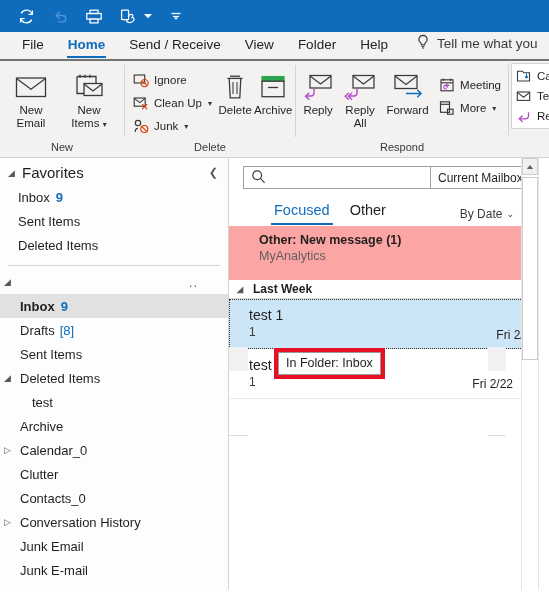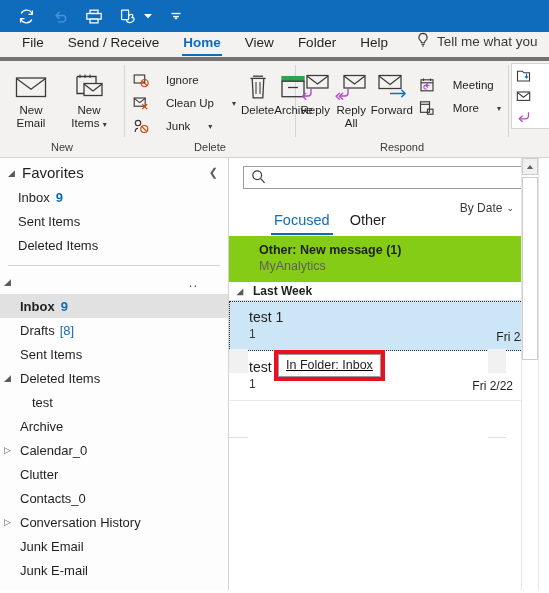--- a/index.html
+++ b/index.html
@@ -18,21 +18,21 @@
   }
   .qat-btn { width: 20px; height: 20px; display: flex; align-items: center; justify-content: center; cursor: pointer; }
   .qat-btn svg { display: block; }
   .qat-caret { width: 9px; height: 20px; display: flex; align-items: center; justify-content: center; cursor: pointer; }
 
   
   .tabs {
     height: 29px; background: #f3f2f1;
     display: flex; align-items: flex-end; padding-left: 10px;
     font-size: 13.5px; color: #201f1e;
-    border-bottom: 4px solid #737373;
+    border-bottom: 2px solid #737373;
   }
   .tab {
     padding: 3px 12px 6px 12px; cursor: pointer; white-space: nowrap;
     position: relative; line-height: 17px;
   }
   .tab.active { font-weight: bold; color: #0f6cbd; }
   .tab.active::after {
     content: ""; position: absolute; left: 11px; right: 11px; bottom: 1px;
     height: 2.5px; background: #0f6cbd;
   }
@@ -56,21 +56,21 @@
   .bigbtn {
     width: 58px; display: flex; flex-direction: column; align-items: center;
     font-size: 11.5px; color: #201f1e; cursor: pointer; padding-top: 4px;
     line-height: 13px; text-align: center;
   }
   .bigbtn .bi { height: 34px; display: flex; align-items: center; justify-content: center; }
   .bigbtn .lbl1, .bigbtn .lbl2 { display: block; }
 
   .smallcol { display: flex; flex-direction: column; padding-top: 3px; gap: 1px; }
   .smallbtn {
-    display: flex; align-items: center; gap: 17px;
+    display: flex; align-items: center; gap: 5px;
     font-size: 11.5px; color: #201f1e; cursor: pointer;
     height: 22px; padding: 0 5px; white-space: nowrap;
   }
   .smallbtn .si { width: 17px; height: 17px; display: flex; align-items: center; justify-content: center; }
   .caret-dn { font-size: 8px; color: #3b3a39; margin-left: 1px; }
 
   .rbox { border: 1px solid #d6d4d2; background: #fff; }
 
   
   .main { display: flex; height: 432px; background: #fff; }
@@ -122,26 +122,26 @@
   .ftabs {
     display: flex; align-items: flex-end; padding: 6px 10px 0 17px;
     font-size: 14.5px; color: #201f1e; gap: 6px; position: relative;
   }
   .ftab { padding: 2px 7px 8px 7px; cursor: pointer; position: relative; }
   .ftab.active { color: #0f6cbd; margin-left: 21px; }
   .ftab.active::after {
     content: ""; position: absolute; left: 4px; right: 4px; bottom: 1px;
     height: 2.5px; background: #0f6cbd;
   }
-  .sortbar { margin-left: auto; display: flex; align-items: center; gap: 12px; padding-bottom: 20px; font-size: 12px; color: #3b3a39; }
+  .sortbar { margin-left: auto; display: flex; align-items: center; gap: 12px; padding-bottom: 4px; font-size: 12px; color: #3b3a39; }
   .sortbar .s1 { cursor: pointer; display: flex; align-items: center; gap: 4px; }
   .sortbar .s2 { cursor: pointer; font-size: 14px; padding-right: 6px; }
 
   .notice {
-    background: #84cc16; padding: 6px 10px 8px 30px;
+    background: #fca5a5; padding: 6px 10px 16px 30px;
     font-size: 12.5px; line-height: 16px; cursor: pointer;
   }
   .notice .n1 { font-weight: bold; color: #201f1e; }
   .notice .n2 { color: #605e5c; }
 
   .grouphdr {
     display: flex; align-items: center; gap: 6px;
     height: 19px; padding-left: 8px; font-size: 12px; font-weight: bold;
     color: #201f1e; background: #fff; border-bottom: 1px solid #e1dfdd; cursor: pointer;
   }
@@ -159,21 +159,21 @@
   .mrow .mright { display: flex; flex-direction: column; align-items: flex-end; justify-content: space-between; padding-right: 4px; }
   .mrow .mdate { font-size: 12px; color: #201f1e; }
   .mflag { height: 16px; }
   .mtrash {
     position: absolute; right: 7px; top: 16px; width: 18px; height: 20px;
     display: flex; align-items: center; justify-content: center; cursor: pointer;
   }
 
   
   .tip-wrap { position: absolute; left: 45px; top: 49px; z-index: 20; }
-  .tip-hl { border: 4px solid #e81123; padding: 0; background: #e81123; text-decoration: underline; }
+  .tip-hl { border: 4px solid #e81123; padding: 0; background: #e81123; }
   .tip {
     background: #fdfdfd; border: 1px solid #9a9a9a; color: #201f1e;
     font-size: 12.5px; padding: 3px 7px 4px 7px; white-space: nowrap;
   }
 
   
   .vscroll {
     position: absolute; right: 11px; top: 0; bottom: 0; width: 17px;
     background: #fff; border-left: 1px solid #e6e5e4;
   }
@@ -235,22 +235,22 @@
       <svg width="14" height="14" viewBox="0 0 14 14" fill="none" stroke="#ffffff" stroke-width="1.3">
         <path d="M2.5 4.5h9"></path>
           <path d="M4 7.5h6"></path>
           <path d="M7 10.8l-2-2.3h4z" fill="#ffffff" stroke="none"></path>
       </svg>
     </div>
   </div>
 
   <div class="tabs">
     <div class="tab">File</div>
+    <div class="tab active">Home</div>
     <div class="tab">Send / Receive</div>
-    <div class="tab active">Home</div>
     <div class="tab">View</div>
     <div class="tab">Folder</div>
     <div class="tab">Help</div>
     <div class="tellme">
       <span>
         <svg width="14" height="16" viewBox="0 0 14 16" fill="none" stroke="#3b3a39" stroke-width="1.1">
           <path d="M7 1.4a4.1 4.1 0 0 0-2.4 7.4c.5.4.8 1 .8 1.6v.4h3.2v-.4c0-.6.3-1.2.8-1.6A4.1 4.1 0 0 0 7 1.4z"></path>
           <path d="M5.5 12.4h3"></path>
             <path d="M6 14h2"></path>
         </svg>
@@ -546,20 +546,24 @@
 
       <div class="searchrow">
         <div class="searchbox">
           <span>
             <svg width="15" height="15" viewBox="0 0 15 15" fill="none" stroke="#3b3a39" stroke-width="1.2">
               <circle cx="6.2" cy="6.2" r="4.4"></circle>
                 <path d="M9.6 9.6l4 4.2"></path>
             </svg>
           </span>
         </div>
+        <div class="scope">
+          <span>Current Mailbox</span>
+          <span style="font-size:8px;color:#3b3a39;">▾</span>
+        </div>
       </div>
 
       <div class="ftabs">
         <div class="ftab active">Focused</div>
         <div class="ftab">Other</div>
         <div class="sortbar">
           <div class="s1">
             <span>By Date</span>
             <span style="font-size:9px;">⌄</span>
           </div>

